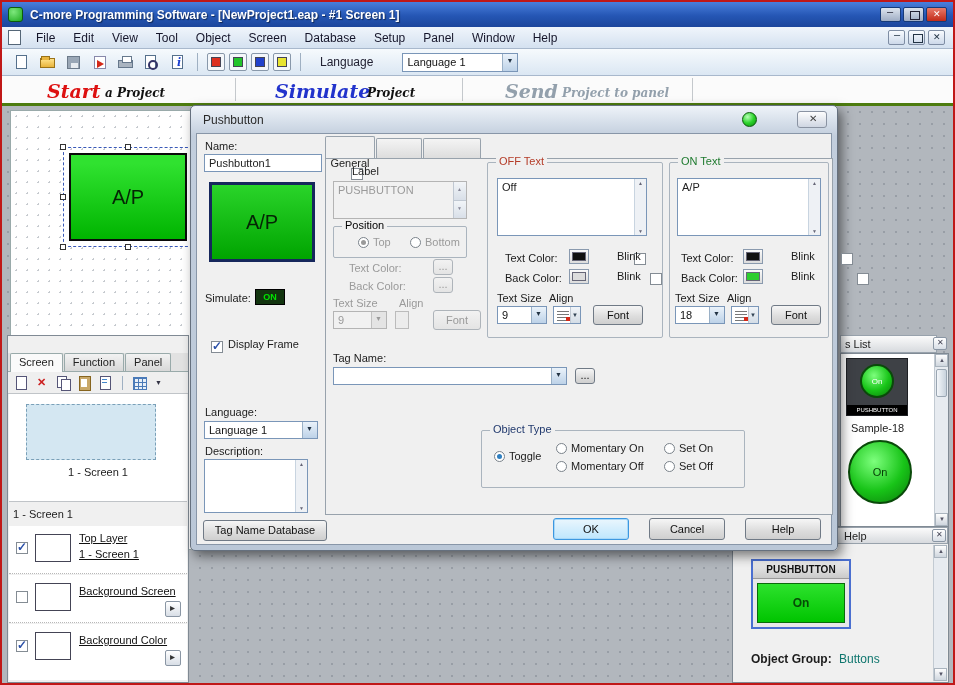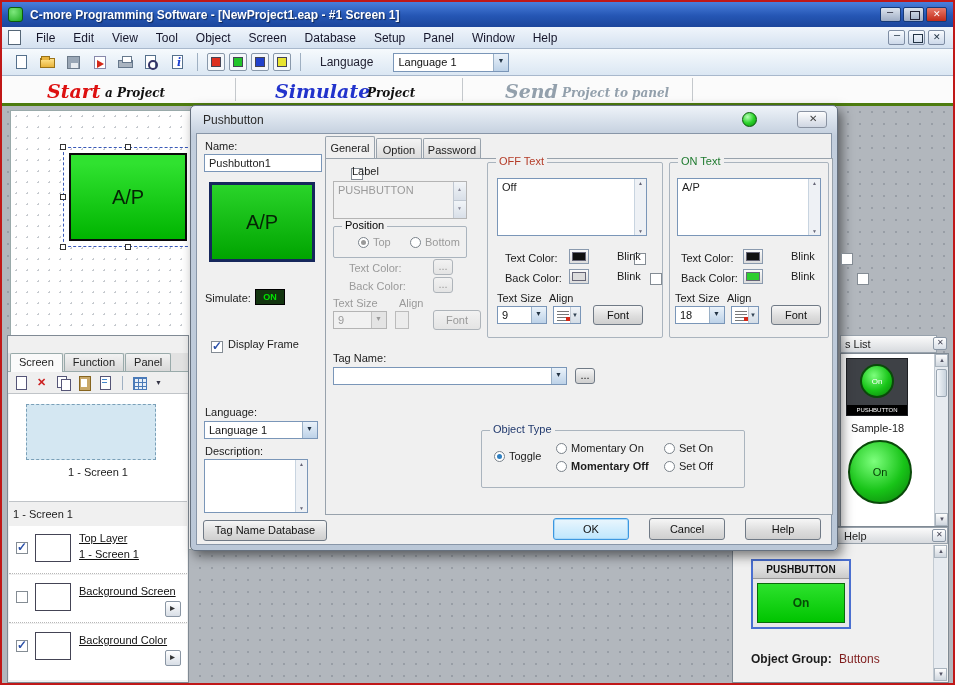--- a/index.html
+++ b/index.html
@@ -39,21 +39,21 @@
   .ic-red{position:absolute;left:5px;top:3px;width:12px;height:13px;background:#fff;border:1px solid #88a;}
   .ic-red::before{content:"";position:absolute;left:2px;top:3px;border-left:7px solid #d42818;border-top:4px solid transparent;border-bottom:4px solid transparent;}
   .ic-print{position:absolute;left:3px;top:7px;width:15px;height:8px;background:#aab4c0;border:1px solid #66788c;}
   .ic-print::before{content:"";position:absolute;left:3px;top:-5px;width:8px;height:5px;background:#fff;border:1px solid #66788c;}
   .ic-prev{position:absolute;left:4px;top:2px;width:11px;height:14px;background:#fff;border:1px solid #55708c;}
   .ic-prev::before{content:"";position:absolute;left:2px;top:4px;width:6px;height:6px;border:2px solid #336;border-radius:50%;}
   .ic-info{position:absolute;left:5px;top:2px;width:11px;height:14px;background:#fff;border:1px solid #55708c;}
   .ic-info::before{content:"i";position:absolute;left:4px;top:0px;font-size:11px;font-weight:bold;color:#1b3fd0;font-family:"DejaVu Serif",serif;}
   .colbtn{width:18px;height:18px;border:1px solid #8898aa;background:#f4f7fa;border-radius:2px;position:relative;}
   .colbtn i{position:absolute;inset:3px;display:block;border:1px solid #445;}
-  .lang-lbl{font-size:12px;color:#223;margin:0 16px 0 10px;}
+  .lang-lbl{font-size:12px;color:#223;margin:0 25px 0 10px;}
   
   .combo{background:#fff;border:1px solid #7a96b8;position:absolute;}
   .combo .val{position:absolute;left:4px;top:2px;font-size:11px;color:#111;white-space:nowrap;}
   .combo .dd{position:absolute;right:0;top:0;bottom:0;width:15px;background:linear-gradient(#eaf2fa,#bdd2e8);border-left:1px solid #9ab0c6;}
   .dd::after{content:"▼";position:absolute;left:3px;top:50%;margin-top:-5px;font-size:7px;color:#234;}
   .combo.disabled{background:#f1f1f1;border-color:#b4b4b4;}
   .combo.disabled .val{color:#9a9a9a;}
   .combo.disabled .dd{background:#e4e4e4;border-left-color:#c0c0c0;}
   .combo.disabled .dd::after{color:#9a9a9a;}
   
@@ -136,21 +136,21 @@
   .al-ic{position:absolute;left:3px;top:4px;width:12px;height:10px;background:repeating-linear-gradient(180deg,#777 0 1px,transparent 1px 3px);}
   .al-ic::after{content:"";position:absolute;right:-1px;bottom:0;width:4px;height:4px;background:#d42818;}
   .alignbtn .add{position:absolute;right:0;top:0;bottom:0;width:10px;border-left:1px solid #c0c8d2;background:linear-gradient(#f0f4f8,#d4dde6);}
   .alignbtn .add::after{content:"▼";position:absolute;left:1px;top:5px;font-size:6px;color:#345;}
   
   .dialog{left:188px;top:103px;width:648px;height:446px;z-index:10;border:1px solid #65707e;border-radius:5px;background:linear-gradient(#eef3f9,#c2cedd 30px,#bac7d7);box-shadow:4px 5px 12px rgba(0,0,0,.5);}
   .dlg-title{position:absolute;left:12px;top:7px;font-size:12px;color:#2a2a2a;}
   .dlg-close{position:absolute;right:10px;top:5px;width:30px;height:17px;border:1px solid #8a93a2;border-radius:3px;background:linear-gradient(#fdfdfd,#cfd6e2);}
   .dlg-close::after{content:"✕";position:absolute;left:11px;top:1px;font-size:10px;color:#444;}
   .client{position:absolute;left:5px;right:5px;top:27px;bottom:5px;background:#f0f0f0;border:1px solid #8896a8;}
-  .tab{position:absolute;top:4px;height:20px;border:1px solid #98a2ac;border-bottom:none;border-radius:2px 2px 0 0;background:linear-gradient(#f4f4f4,#dcdcdc);font-size:11px;text-align:center;padding-top:5px;color:#222;}
+  .tab{position:absolute;top:4px;height:20px;border:1px solid #98a2ac;border-bottom:none;border-radius:2px 2px 0 0;background:linear-gradient(#f4f4f4,#dcdcdc);font-size:11px;text-align:center;padding-top:20px;color:#222;}
   .tab.active{background:#f0f0f0;height:22px;top:2px;z-index:2;}
   .tabpanel{position:absolute;left:128px;top:24px;width:508px;height:357px;border:1px solid #98a2ac;background:#f0f0f0;}
   
   .sidepanel{z-index:3;}
   
   .tile{position:absolute;background:#3e4146;border:1px solid #1e2024;}
   .oncirc{border-radius:50%;background:radial-gradient(circle at 40% 32%,#7dff7d,#18c418 55%,#0a7a0a);border:2px solid #0a4a0a;display:flex;align-items:center;justify-content:center;color:#fff;}
   .tilecap{position:absolute;left:0;right:0;bottom:0;height:10px;background:#000;color:#fff;font-size:6px;text-align:center;line-height:10px;}
   
   .hprev{position:absolute;border:2px solid #4a6fd0;background:#e8e8e8;}
@@ -326,21 +326,21 @@
   </div>
 
   <div class="abs sidepanel" style="left:730px;top:524px;width:217px;height:157px;background:#f0f0f0;border:1px solid #808a94;">
     <div class="ptitle" style="position:absolute;left:0;right:0;top:0;height:17px;padding:2px 0 2px 110px;">Help</div>
     <span class="px"></span>
     <div class="hprev" style="left:18px;top:32px;width:100px;height:70px;">
       <span class="cap">PUSHBUTTON</span>
       <span class="body">On</span>
     </div>
     <span class="lbl" style="position:absolute;left:18px;top:125px;font-size:12px;font-weight:bold;">Object Group:</span>
-    <span class="lbl" style="position:absolute;left:106px;top:125px;font-size:12px;color:#7f1d1d;">Buttons</span>
+    <span class="lbl" style="position:absolute;left:106px;top:125px;font-size:12px;color:#0f766e;">Buttons</span>
     <div class="scroll" style="top:18px;bottom:1px;">
       <span class="sc-up"></span>
       <span class="sc-dn"></span>
     </div>
   </div>
 
   <div class="abs dialog">
     <span class="dlg-title">Pushbutton</span>
     <span class="dlg-close"></span>
     <div class="client">
@@ -476,21 +476,21 @@
       
 
       
       <div class="fs" style="left:284px;top:296px;width:264px;height:58px;">
         <span class="lg" style="color:#223a6e;">Object Type</span>
         <span class="rd on" style="position:absolute;left:12px;top:20px;"></span>
         <span class="lbl" style="position:absolute;left:27px;top:19px;">Toggle</span>
         <span class="rd" style="position:absolute;left:74px;top:12px;"></span>
         <span class="lbl" style="position:absolute;left:89px;top:11px;">Momentary On</span>
         <span class="rd" style="position:absolute;left:74px;top:30px;"></span>
-        <span class="lbl" style="position:absolute;left:89px;top:29px;font-weight:bold;">Momentary Off</span>
+        <span class="lbl" style="position:absolute;left:89px;top:29px;">Momentary Off</span>
         <span class="rd" style="position:absolute;left:182px;top:12px;"></span>
         <span class="lbl" style="position:absolute;left:197px;top:11px;">Set On</span>
         <span class="rd" style="position:absolute;left:182px;top:30px;"></span>
         <span class="lbl" style="position:absolute;left:197px;top:29px;">Set Off</span>
       </div>
 
       
       <span class="btn def" style="left:356px;top:384px;width:76px;height:22px;line-height:20px;">OK</span>
       <span class="btn" style="left:452px;top:384px;width:76px;height:22px;line-height:20px;">Cancel</span>
       <span class="btn" style="left:548px;top:384px;width:76px;height:22px;line-height:20px;">Help</span>

